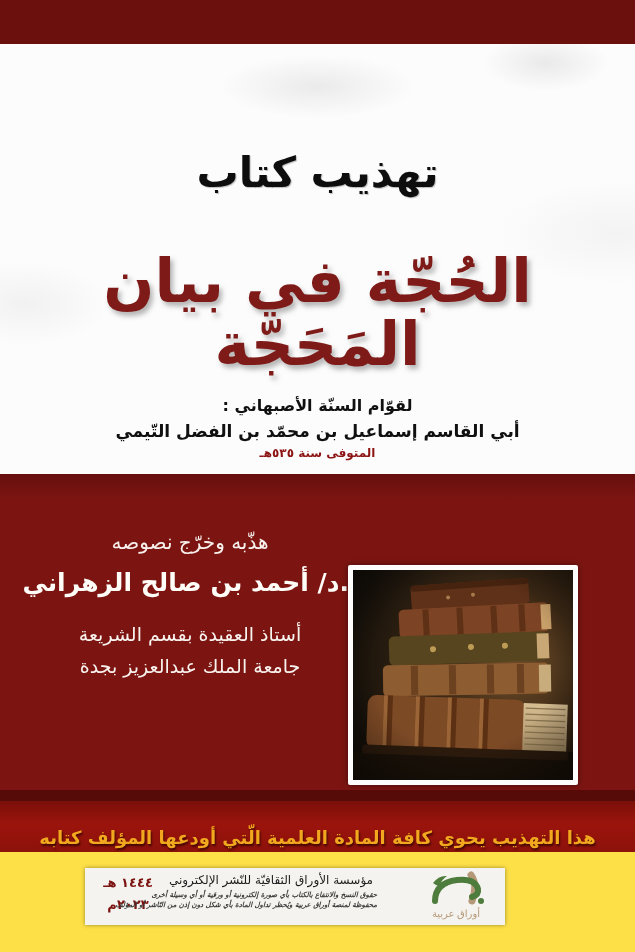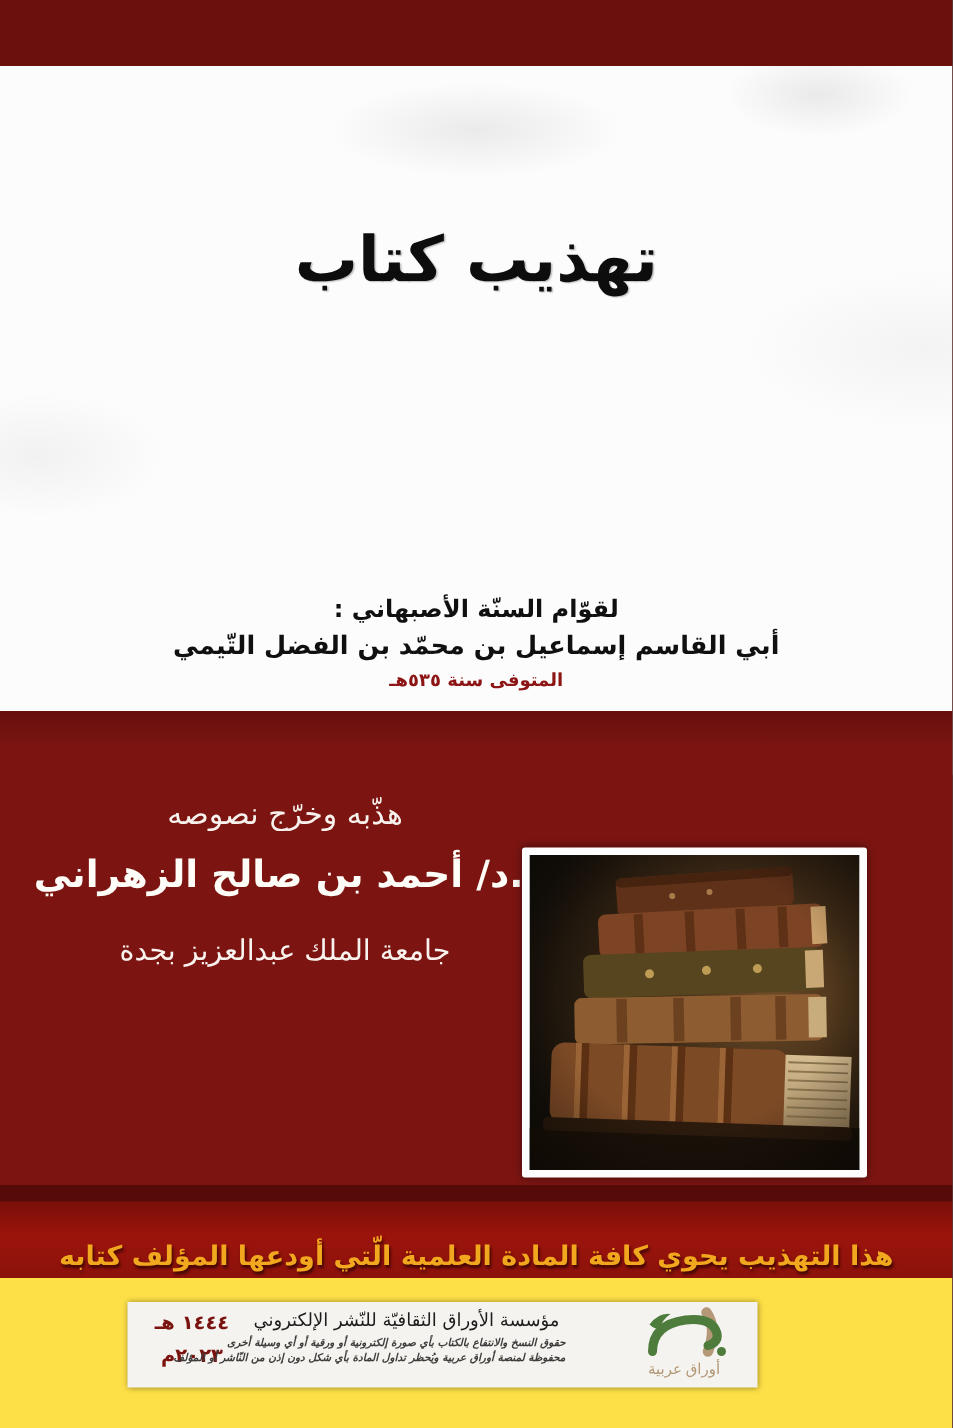--- a/index.html
+++ b/index.html
@@ -80,31 +80,33 @@
   .logo svg{display:block;width:82px;height:38px;}
   .logo-word{font-size:10px;color:#b49877;margin:0;line-height:1;font-family:Liberation Serif, serif;}
 </style>
 </head>
 <body>
 
 <div class="cover">
 
   <div class="top-section">
     <div class="series-label">تهذيب كتاب</div>
+    <div class="main-title">الحُجّة في بيان المَحَجّة</div>
     <div class="byline">
       <p class="intro">لقوّام السنّة الأصبهاني :</p>
       <p class="name">أبي القاسم إسماعيل بن محمّد بن الفضل التّيمي</p>
       <p class="death">المتوفى سنة ٥٣٥هـ</p>
     </div>
   </div>
 
   <div class="red-section">
     <div class="editor-block">
       <p class="editor-lead">هذّبه وخرّج نصوصه</p>
       <p class="editor-name">أ.د/ أحمد بن صالح الزهراني</p>
+      <p class="editor-role1">أستاذ العقيدة بقسم الشريعة</p>
       <p class="editor-role2">جامعة الملك عبدالعزيز بجدة</p>
     </div>
 
     <figure class="books-photo">
       <svg viewBox="0 0 220 210" preserveAspectRatio="none">
         <defs>
           <radialGradient id="bgw" cx="72%" cy="45%" r="75%">
             <stop offset="0%" stop-color="#6d4c28"></stop>
             <stop offset="45%" stop-color="#3e2a16"></stop>
             <stop offset="100%" stop-color="#15100a"></stop>

